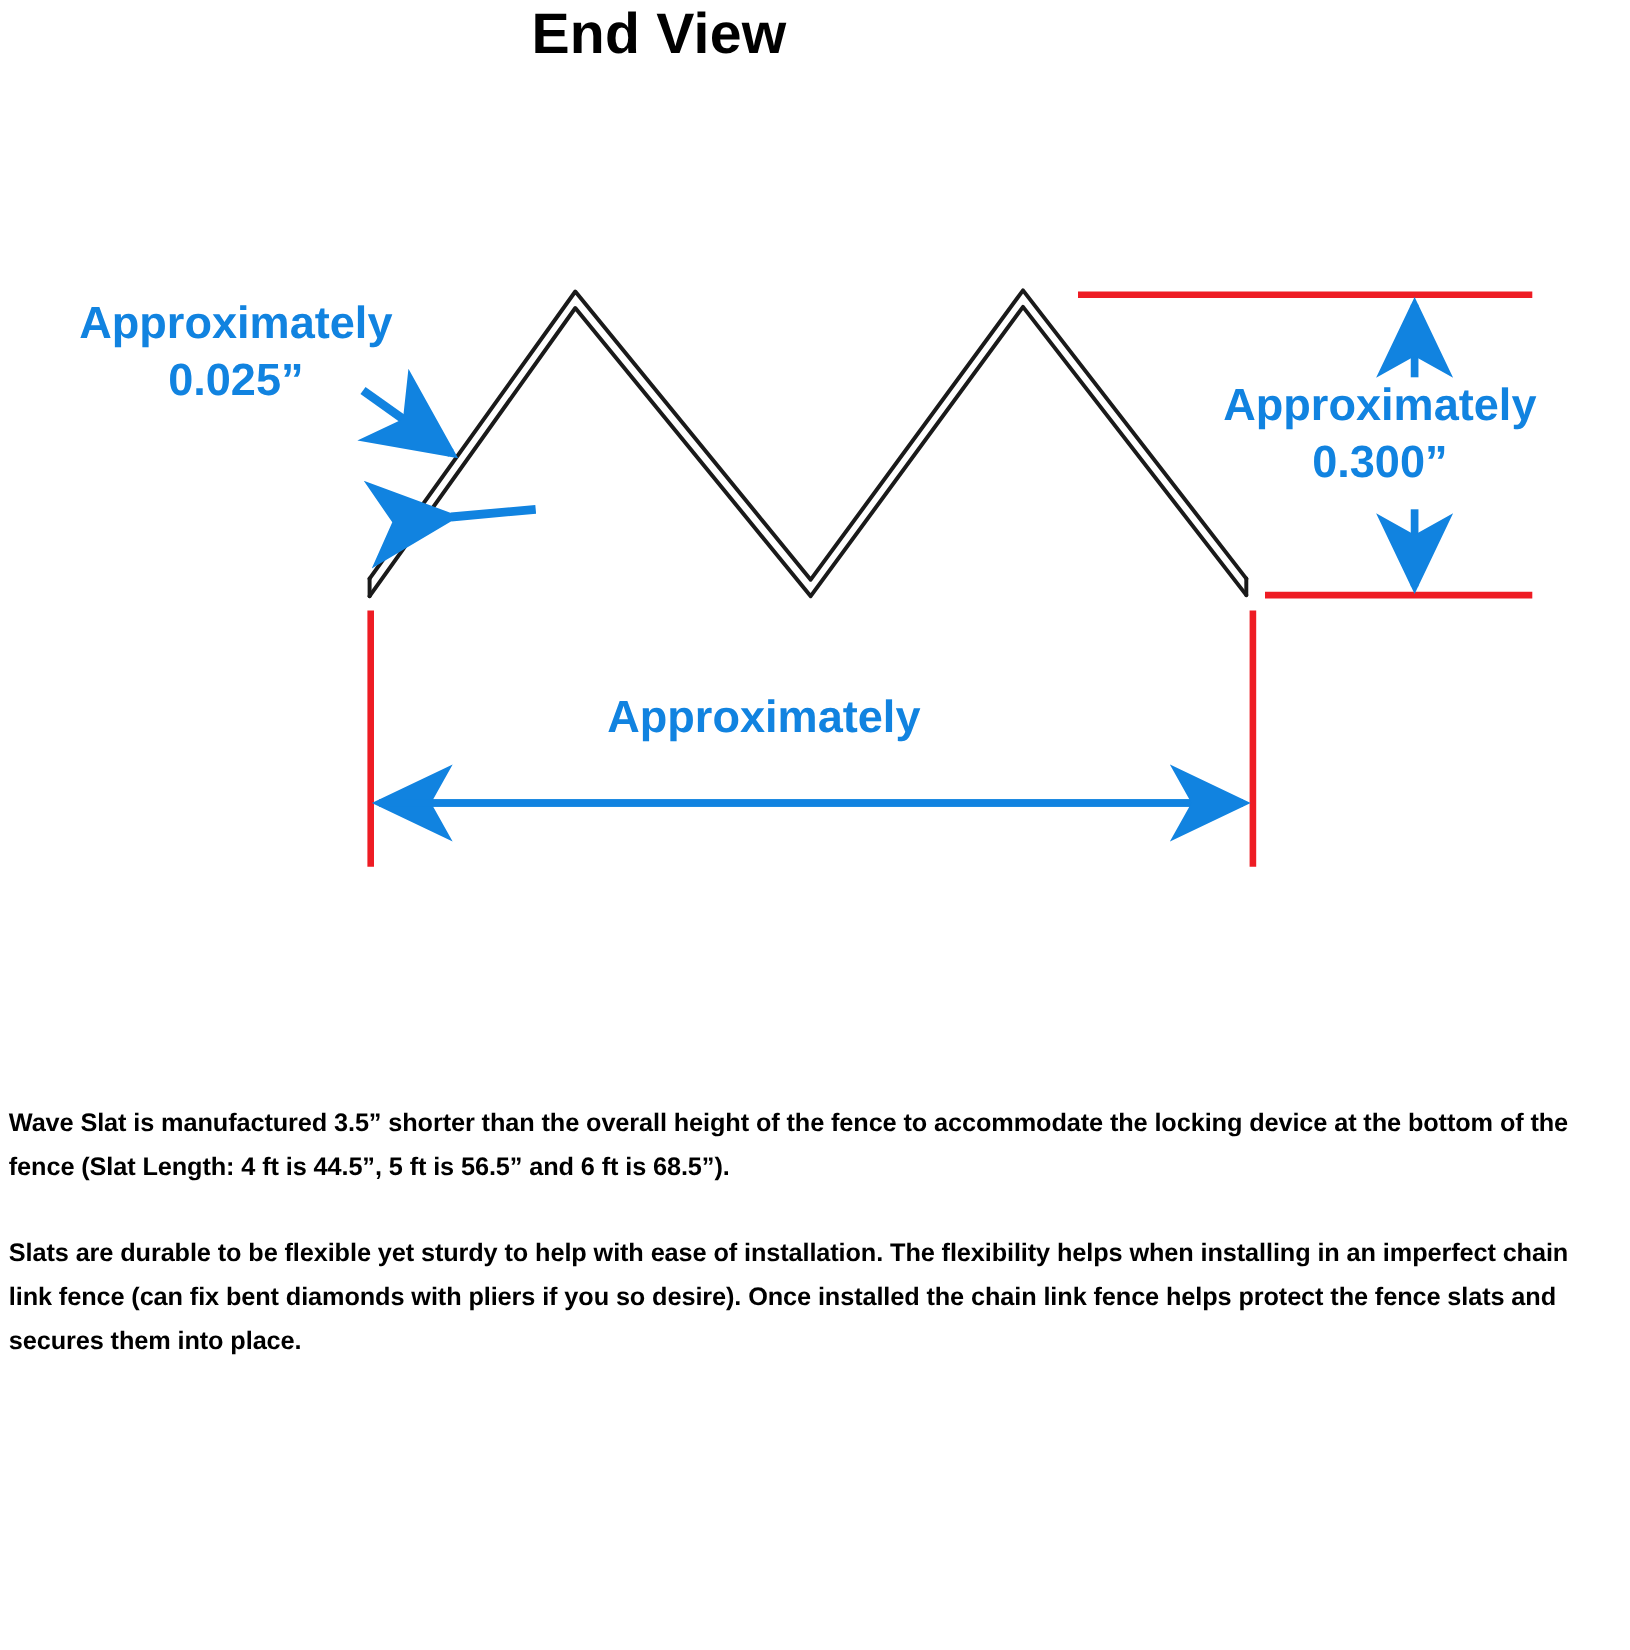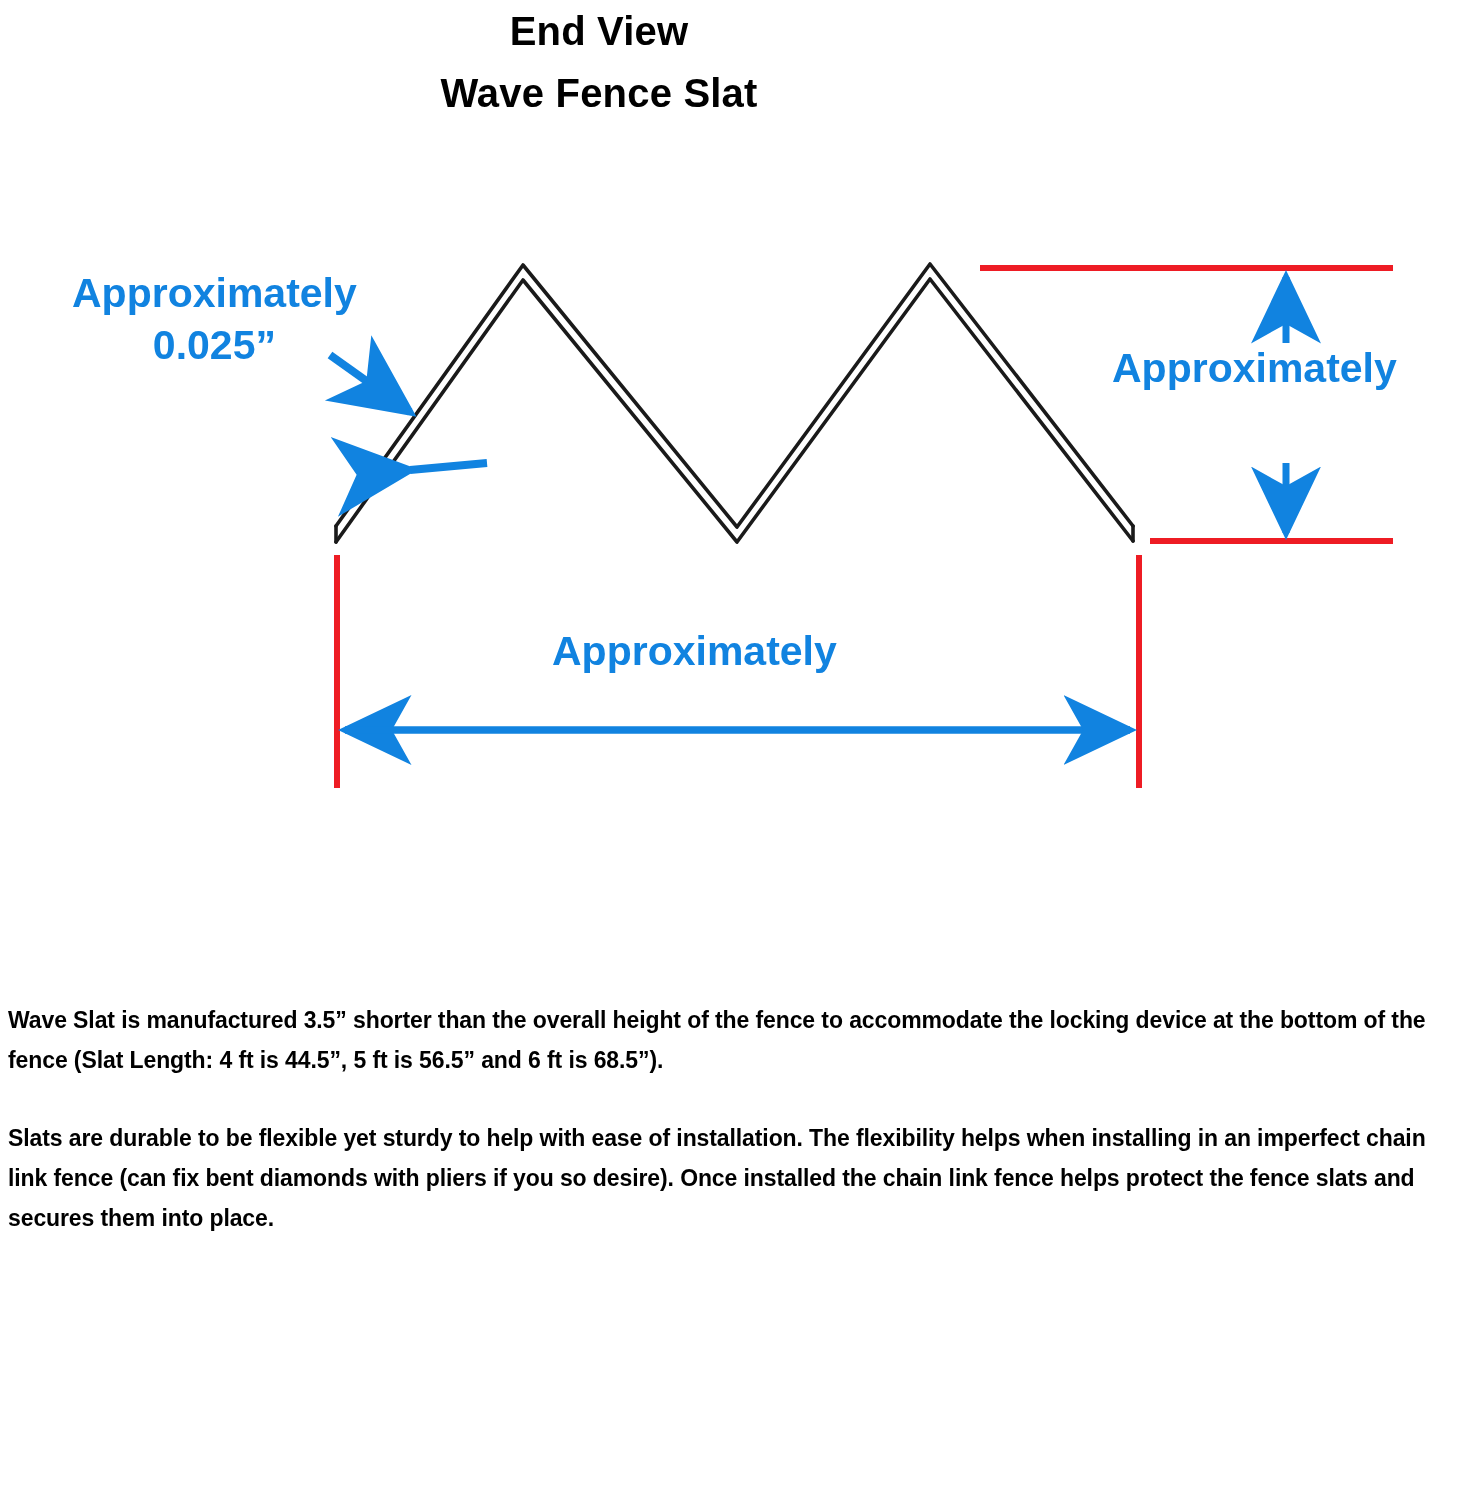--- a/index.html
+++ b/index.html
@@ -17,21 +17,21 @@
   }
 
   
   .title-block {
     position: absolute;
     top: 0px;
     left: 0;
     width: 1198px;
     text-align: center;
     font-weight: bold;
-    font-size: 40px;
+    font-size: 52px;
     line-height: 62px;
     letter-spacing: 0.2px;
   }
   .title-line { display: block; }
 
   
   .diagram {
     position: absolute;
     top: 215px;
     left: 0;
@@ -68,21 +68,20 @@
   .body-text p {
     margin: 0 0 38px 0;
   }
   .body-text p:last-child { margin-bottom: 0; }
 </style>
 </head>
 <body>
 
 <div class="title-block">
   <span class="title-line">End View</span>
-  <span class="title-line">Wave Fence Slat</span>
 </div>
 
 <div class="diagram">
 
   <svg width="1482" height="620" viewBox="0 0 1482 620" xmlns="http://www.w3.org/2000/svg">
     <defs>
       <marker id="arrowBlue" markerWidth="11" markerHeight="11" refX="9.5" refY="5.5" orient="auto" markerUnits="strokeWidth">
         <path d="M0,0.5 L10.5,5.5 L0,10.5 L2.8,5.5 Z" fill="#1183e0"></path>
       </marker>
     </defs>
@@ -121,20 +120,21 @@
     </g>
   </svg>
 
   <div class="dim-label left">
     <span>Approximately</span>
     <span class="l2">0.025”</span>
   </div>
 
   <div class="dim-label right">
     <span>Approximately</span>
+    <span class="l2">0.300”</span>
   </div>
 
   <div class="dim-label bottom">
     <span>Approximately</span>
   </div>
 </div>
 
 <div class="body-text">
   <p>Wave Slat is manufactured 3.5” shorter than the overall height of the fence to accommodate the locking device at the bottom of the fence (Slat Length: 4 ft is 44.5”, 5 ft is 56.5” and 6 ft is 68.5”).</p>
   <p>Slats are durable to be flexible yet sturdy to help with ease of installation. The flexibility helps when installing in an imperfect chain link fence (can fix bent diamonds with pliers if you so desire). Once installed the chain link fence helps protect the fence slats and secures them into place.</p>

